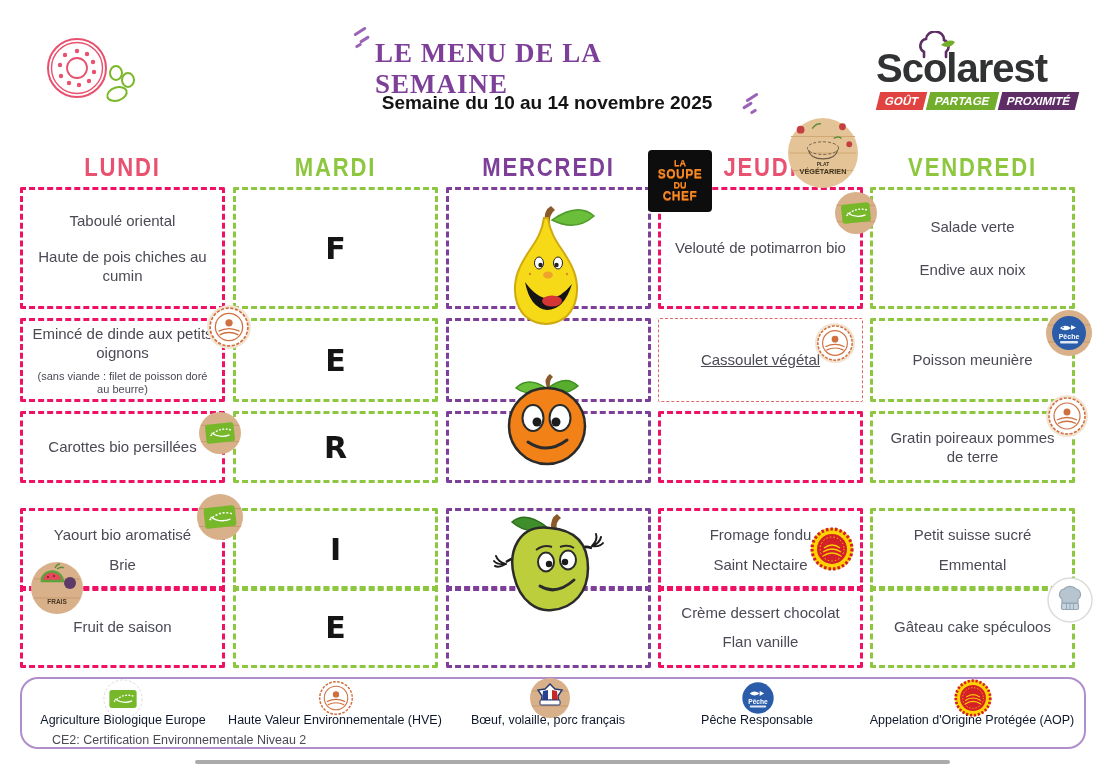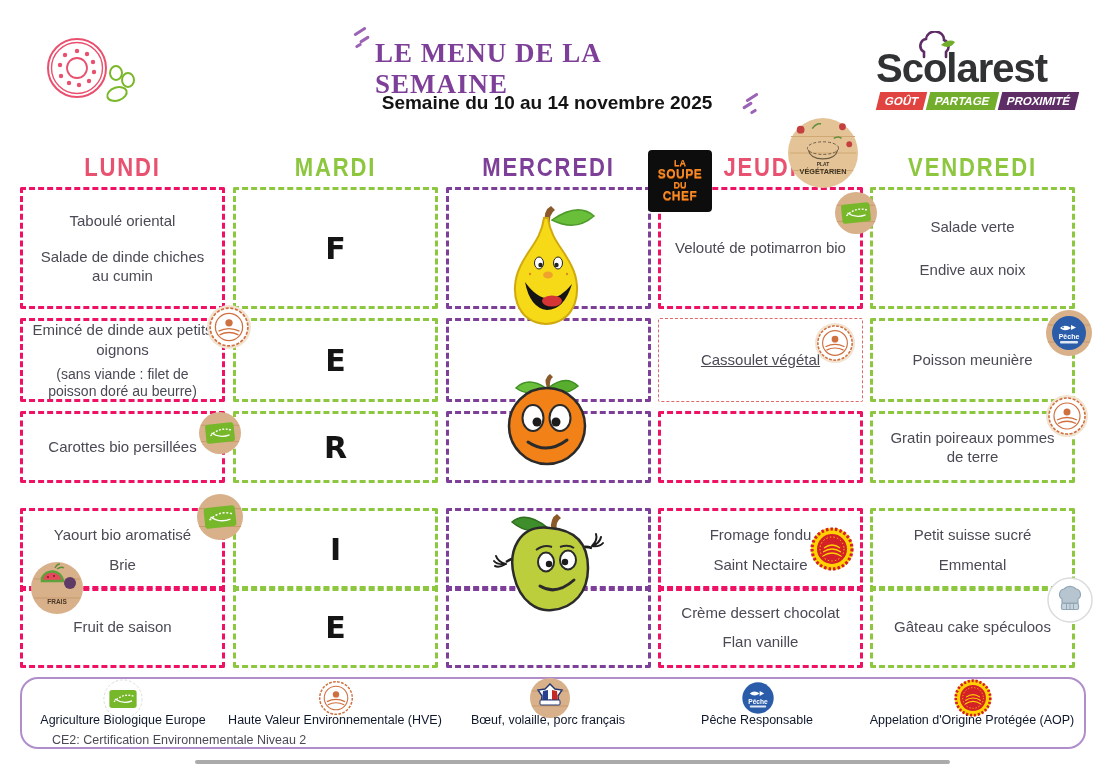--- a/index.html
+++ b/index.html
@@ -39,21 +39,21 @@
 
   
   .cell{position:absolute;width:205px;box-sizing:border-box;border:3px dashed;border-radius:2px;
         display:flex;flex-direction:column;justify-content:space-evenly;align-items:center;
         text-align:center;padding:4px 9px;color:#4a4a55;font-size:15px;line-height:1.3;}
   .c0{left:20px}.c1{left:233px}.c2{left:446px}.c3{left:658px}.c4{left:870px}
   .r0{top:187px;height:122px}.r1{top:318px;height:84px}.r2{top:411px;height:72px}
   .r3{top:508px;height:83px}.r4{top:586px;height:82px}
   .pinkB{border-color:#ee1164}.greenB{border-color:#8dc63f}.purpleB{border-color:#7d3f98}
   .thinB{border-width:1px;border-color:#e06a6a}
-  .note{font-size:14px;line-height:1.2;margin-top:7px;}
+  .note{font-size:11px;line-height:1.2;margin-top:7px;}
   .center{justify-content:center;}
   .ul{text-decoration:underline;}
   .bigletter{font-size:30px;font-weight:bold;color:#151515;font-family:"DejaVu Sans",sans-serif;}
 
   
   .badge{position:absolute;}
   .soupe{position:absolute;left:648px;top:150px;width:64px;height:62px;background:#0d0d0d;
          border-radius:4px;display:flex;flex-direction:column;justify-content:center;
          text-align:center;color:#f68b28;font-weight:bold;
          text-shadow:0 1px 0 #a94e07;}
@@ -128,21 +128,21 @@
   </div>
 
   <div class="dayhead c0 pinkT">LUNDI</div>
   <div class="dayhead c1 greenT">MARDI</div>
   <div class="dayhead c2 purpleT">MERCREDI</div>
   <div class="dayhead c3 pinkT">JEUDI</div>
   <div class="dayhead c4 greenT">VENDREDI</div>
 
   <div class="cell c0 r0 pinkB">
     <div>Taboulé oriental</div>
-    <div>Salade de dinde chiches au cumin</div>
+    <div>Haute de pois chiches au cumin</div>
   </div>
   <div class="cell c0 r1 pinkB center">
     <div>Emincé de dinde aux petits oignons</div>
     <div class="note">(sans viande : filet de poisson doré au beurre)</div>
   </div>
   <div class="cell c0 r2 pinkB center">
     <div>Carottes bio persillées</div>
   </div>
   <div class="cell c0 r3 pinkB">
     <div>Yaourt bio aromatisé</div>

